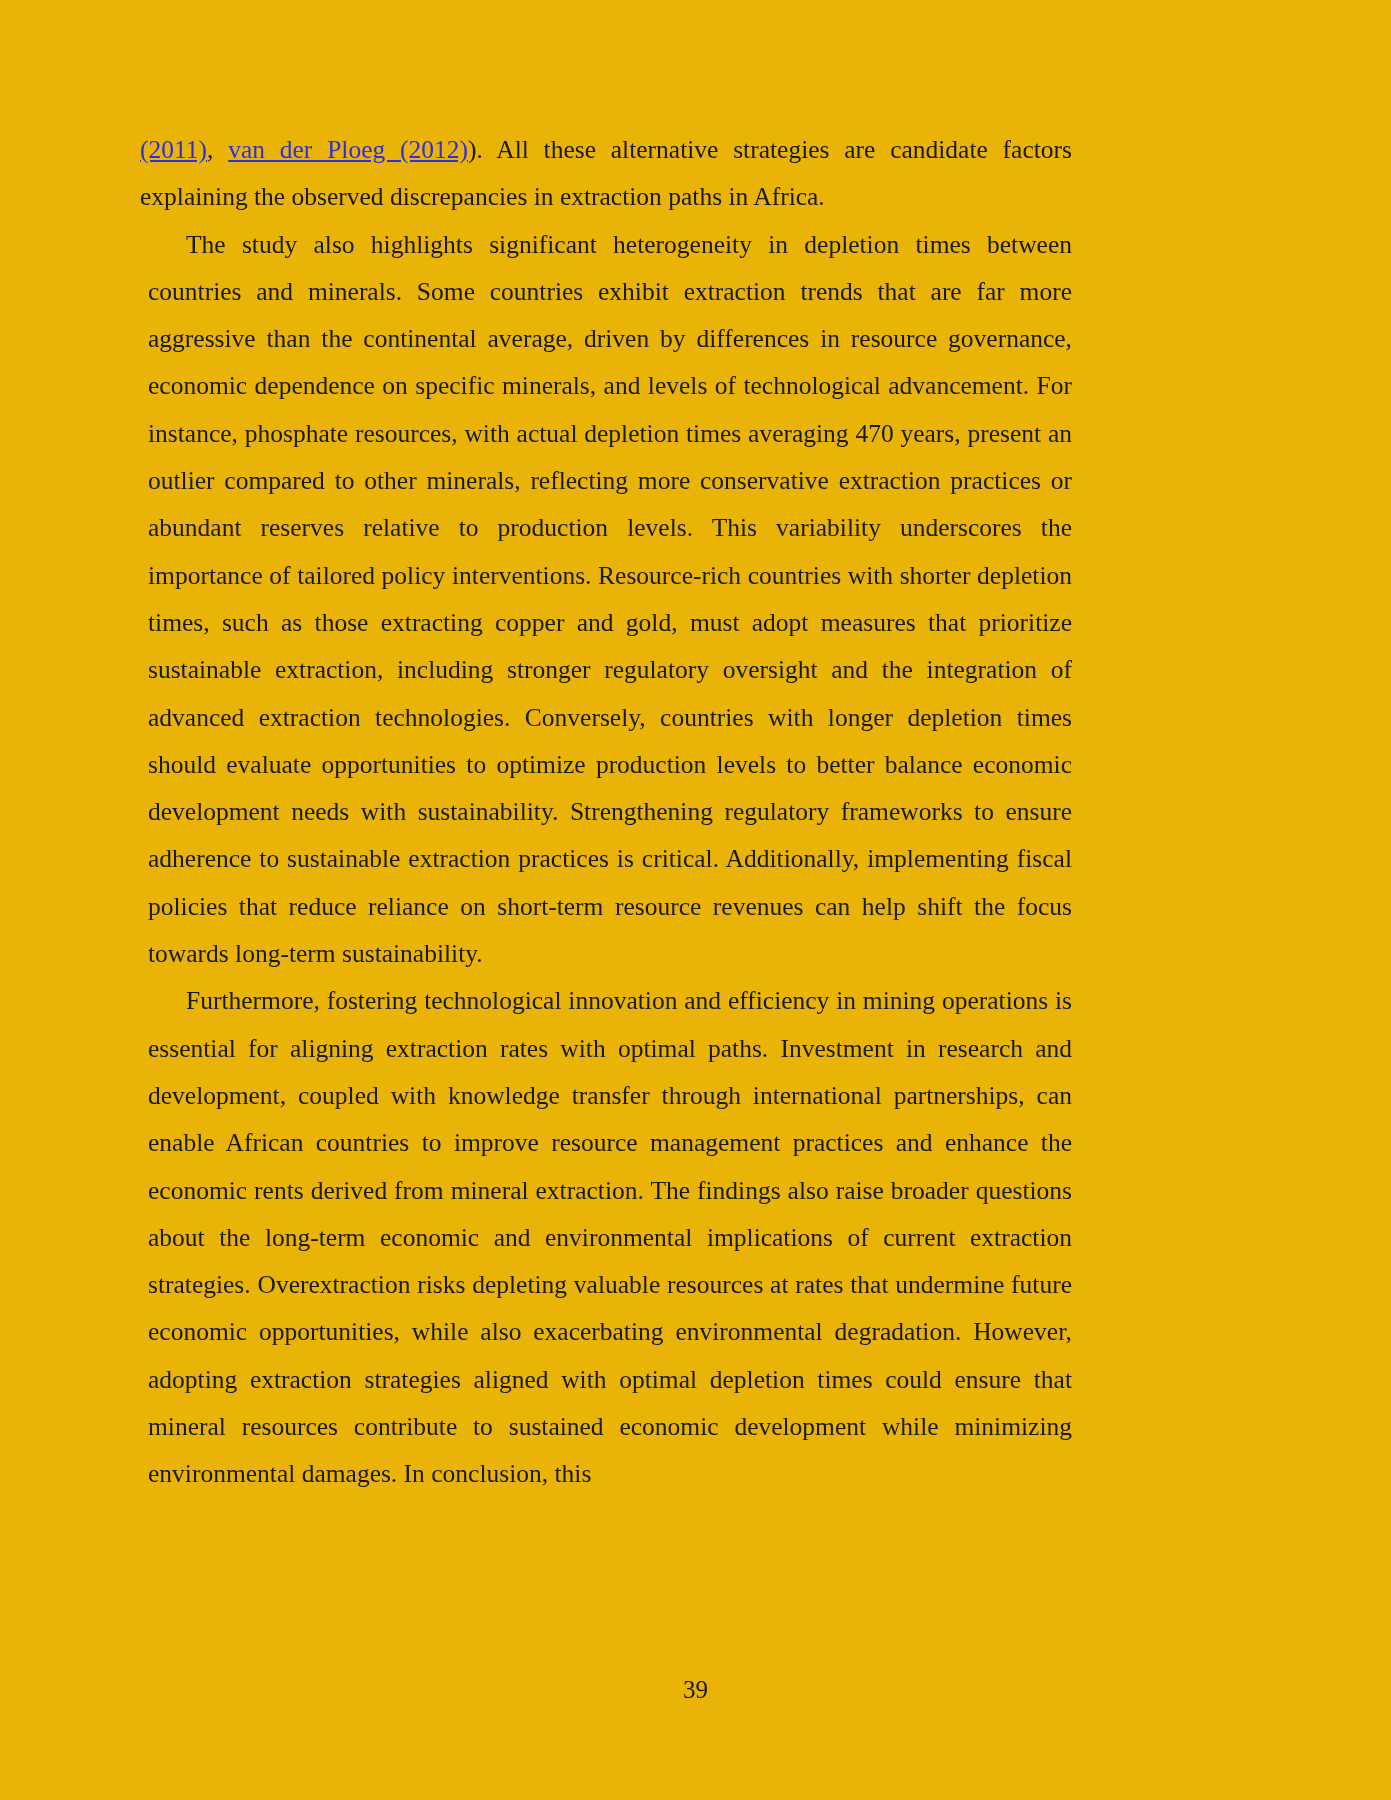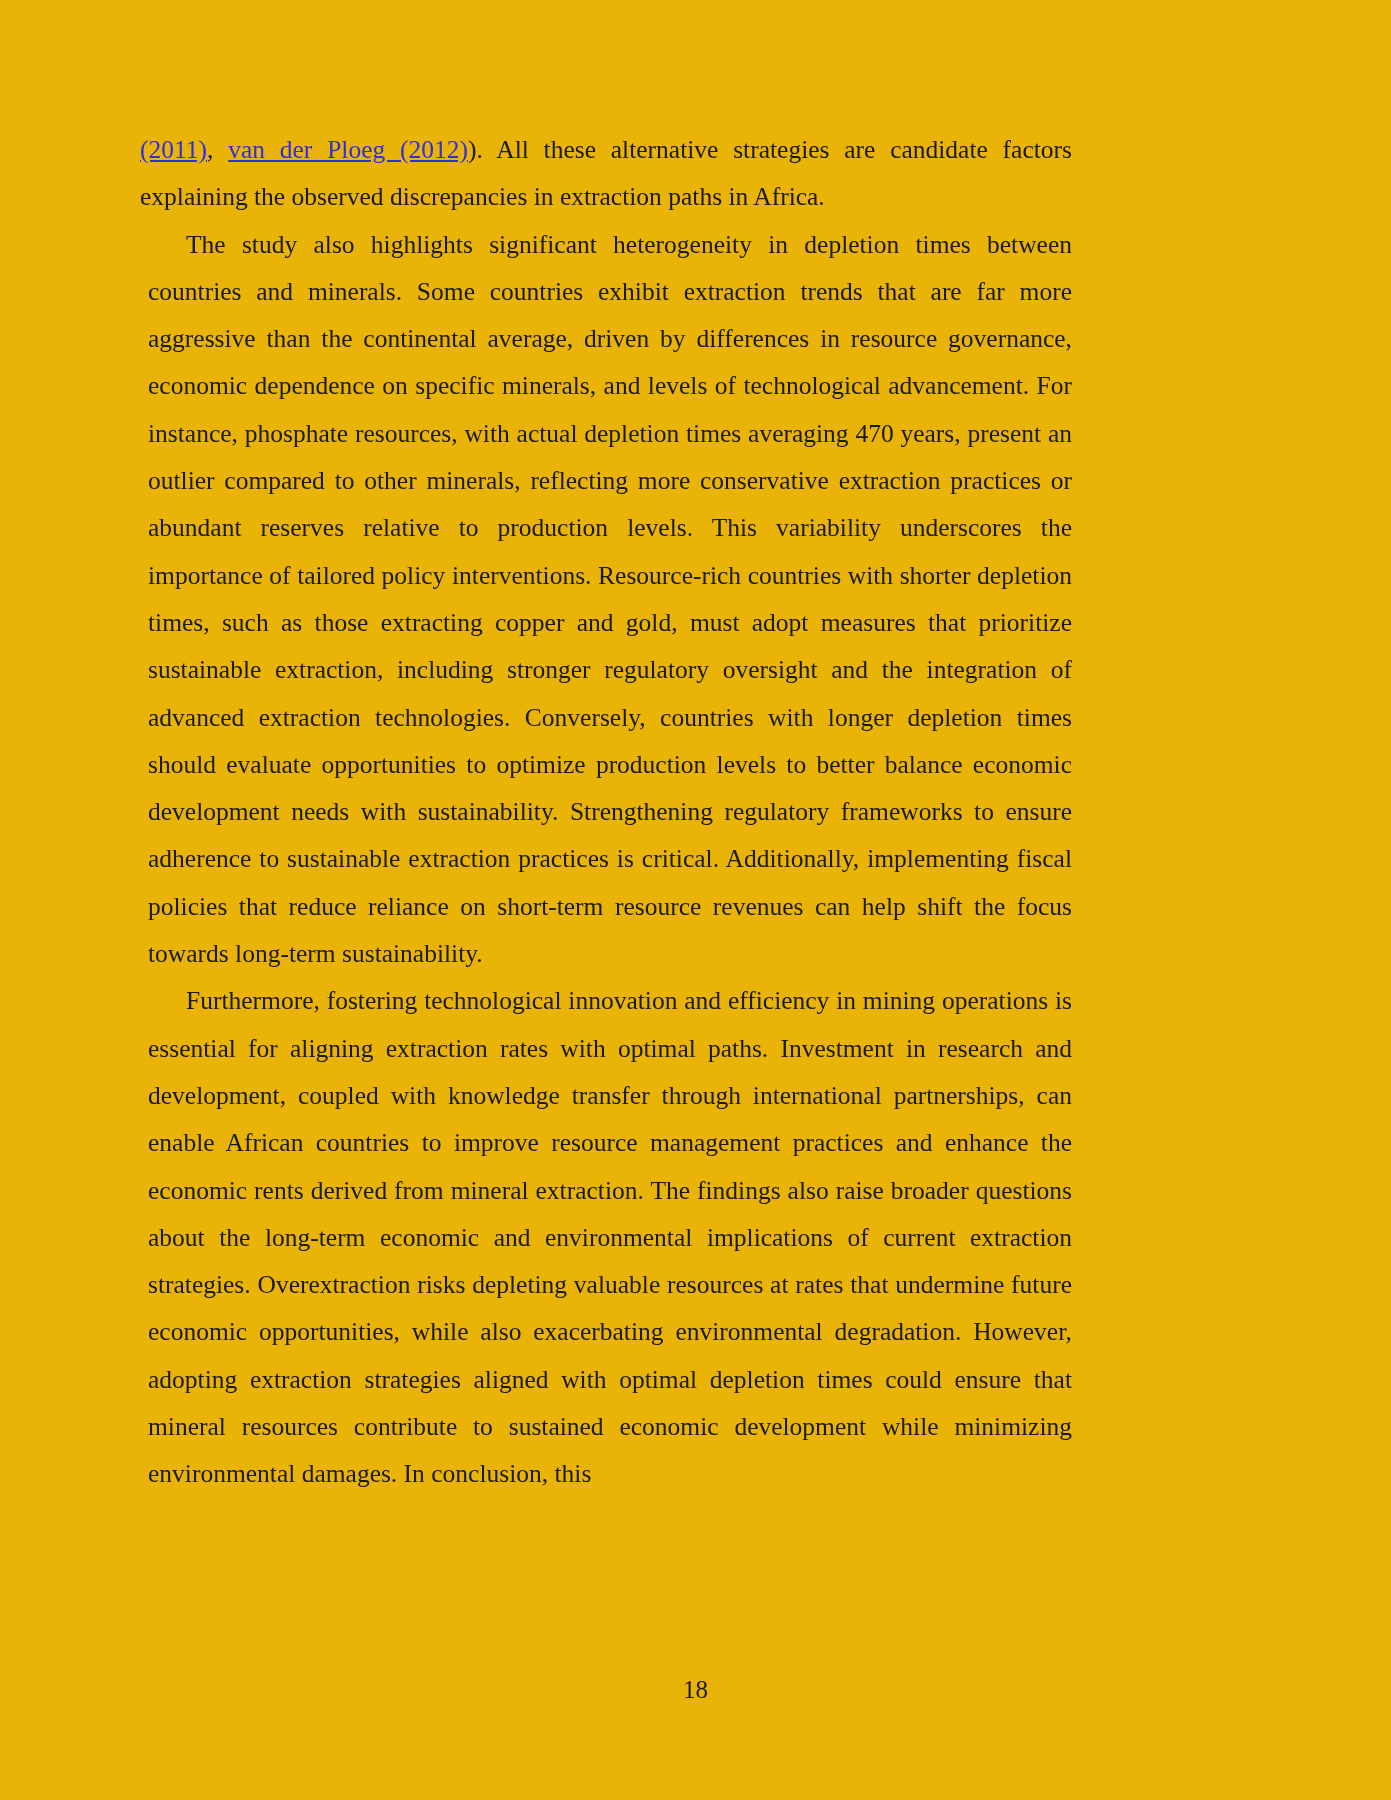--- a/index.html
+++ b/index.html
@@ -61,15 +61,15 @@
   <div class="text-column">
 
     <p class="para"><a class="cite-link" href="#">(2011)</a><span>, </span><a class="cite-link" href="#">van der Ploeg (2012)</a><span>). All these alternative strategies are candidate factors explaining the observed discrepancies in extraction paths in Africa.</span></p>
 
     <p class="para indent">The study also highlights significant heterogeneity in depletion times between countries and minerals. Some countries exhibit extraction trends that are far more aggressive than the continental average, driven by differences in resource governance, economic dependence on specific minerals, and levels of technological advancement. For instance, phosphate resources, with actual depletion times averaging 470 years, present an outlier compared to other minerals, reflecting more conservative extraction practices or abundant reserves relative to production levels. This variability underscores the importance of tailored policy interventions. Resource-rich countries with shorter depletion times, such as those extracting copper and gold, must adopt measures that prioritize sustainable extraction, including stronger regulatory oversight and the integration of advanced extraction technologies. Conversely, countries with longer depletion times should evaluate opportunities to optimize production levels to better balance economic development needs with sustainability. Strengthening regulatory frameworks to ensure adherence to sustainable extraction practices is critical. Additionally, implementing fiscal policies that reduce reliance on short-term resource revenues can help shift the focus towards long-term sustainability.</p>
 
     <p class="para indent">Furthermore, fostering technological innovation and efficiency in mining operations is essential for aligning extraction rates with optimal paths. Investment in research and development, coupled with knowledge transfer through international partnerships, can enable African countries to improve resource management practices and enhance the economic rents derived from mineral extraction. The findings also raise broader questions about the long-term economic and environmental implications of current extraction strategies. Overextraction risks depleting valuable resources at rates that undermine future economic opportunities, while also exacerbating environmental degradation. However, adopting extraction strategies aligned with optimal depletion times could ensure that mineral resources contribute to sustained economic development while minimizing environmental damages. In conclusion, this</p>
 
   </div>
 
-  <div class="page-number">18</div>
+  <div class="page-number">39</div>
 
 </div>
 
 </body></html>

